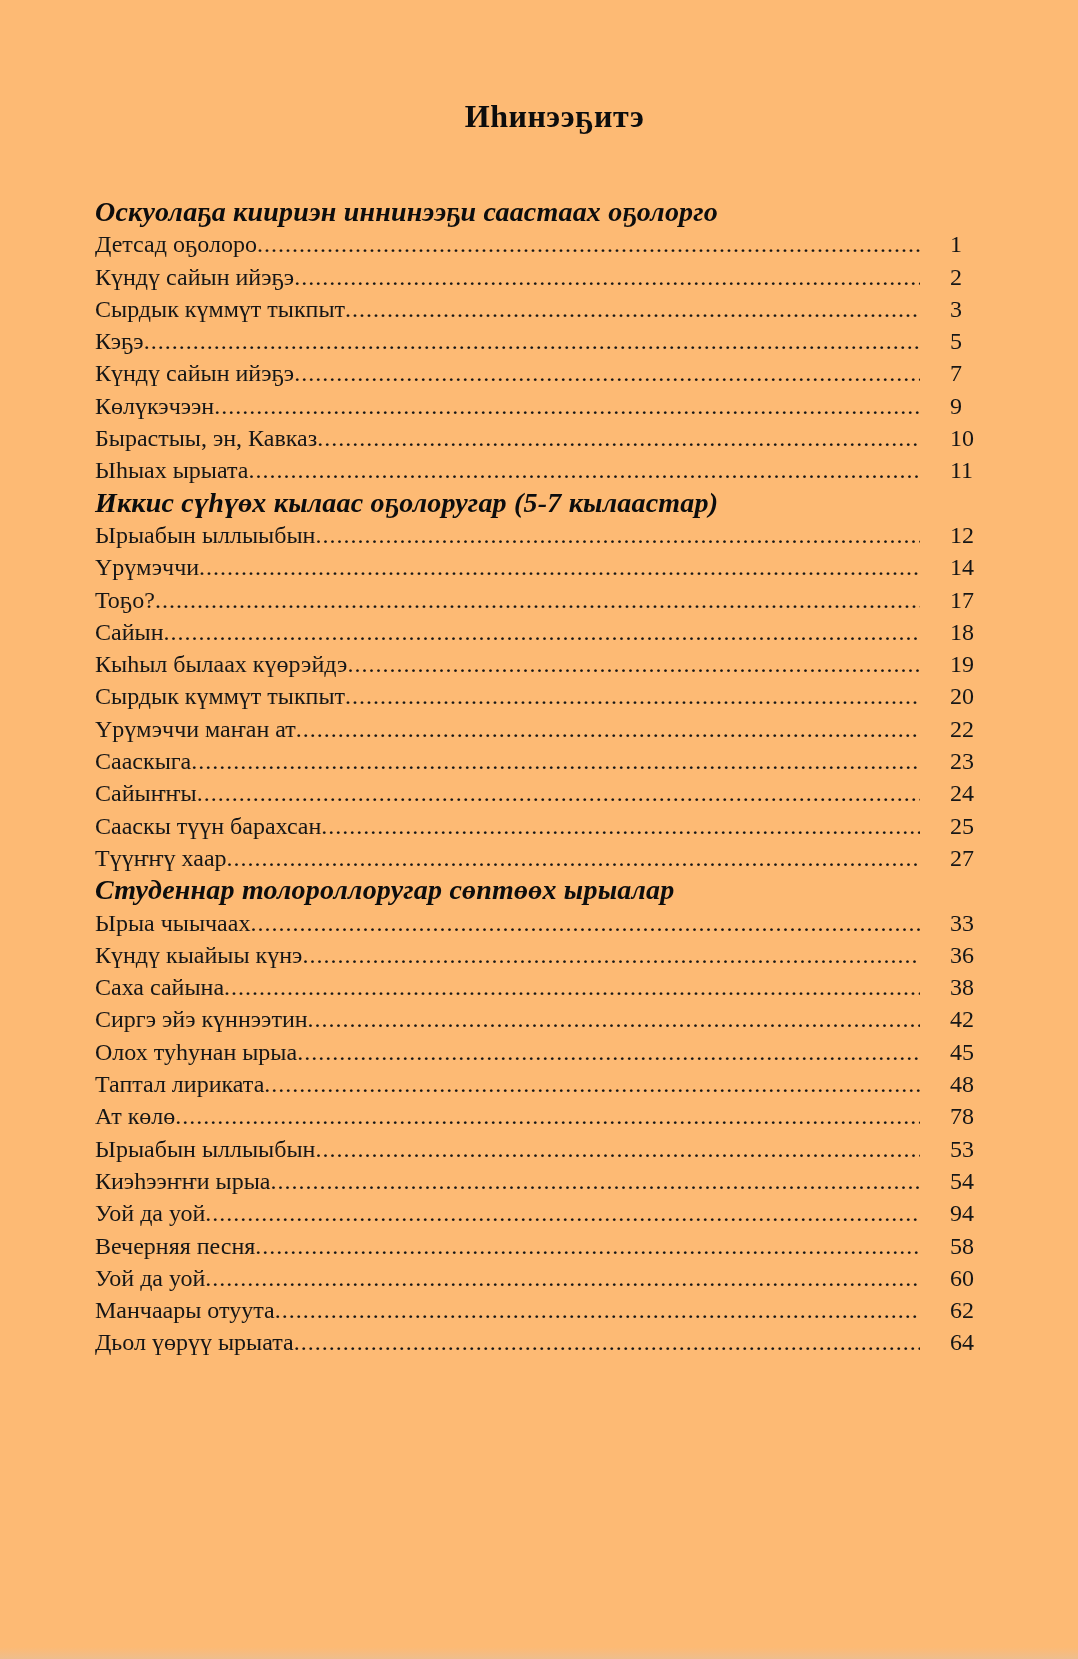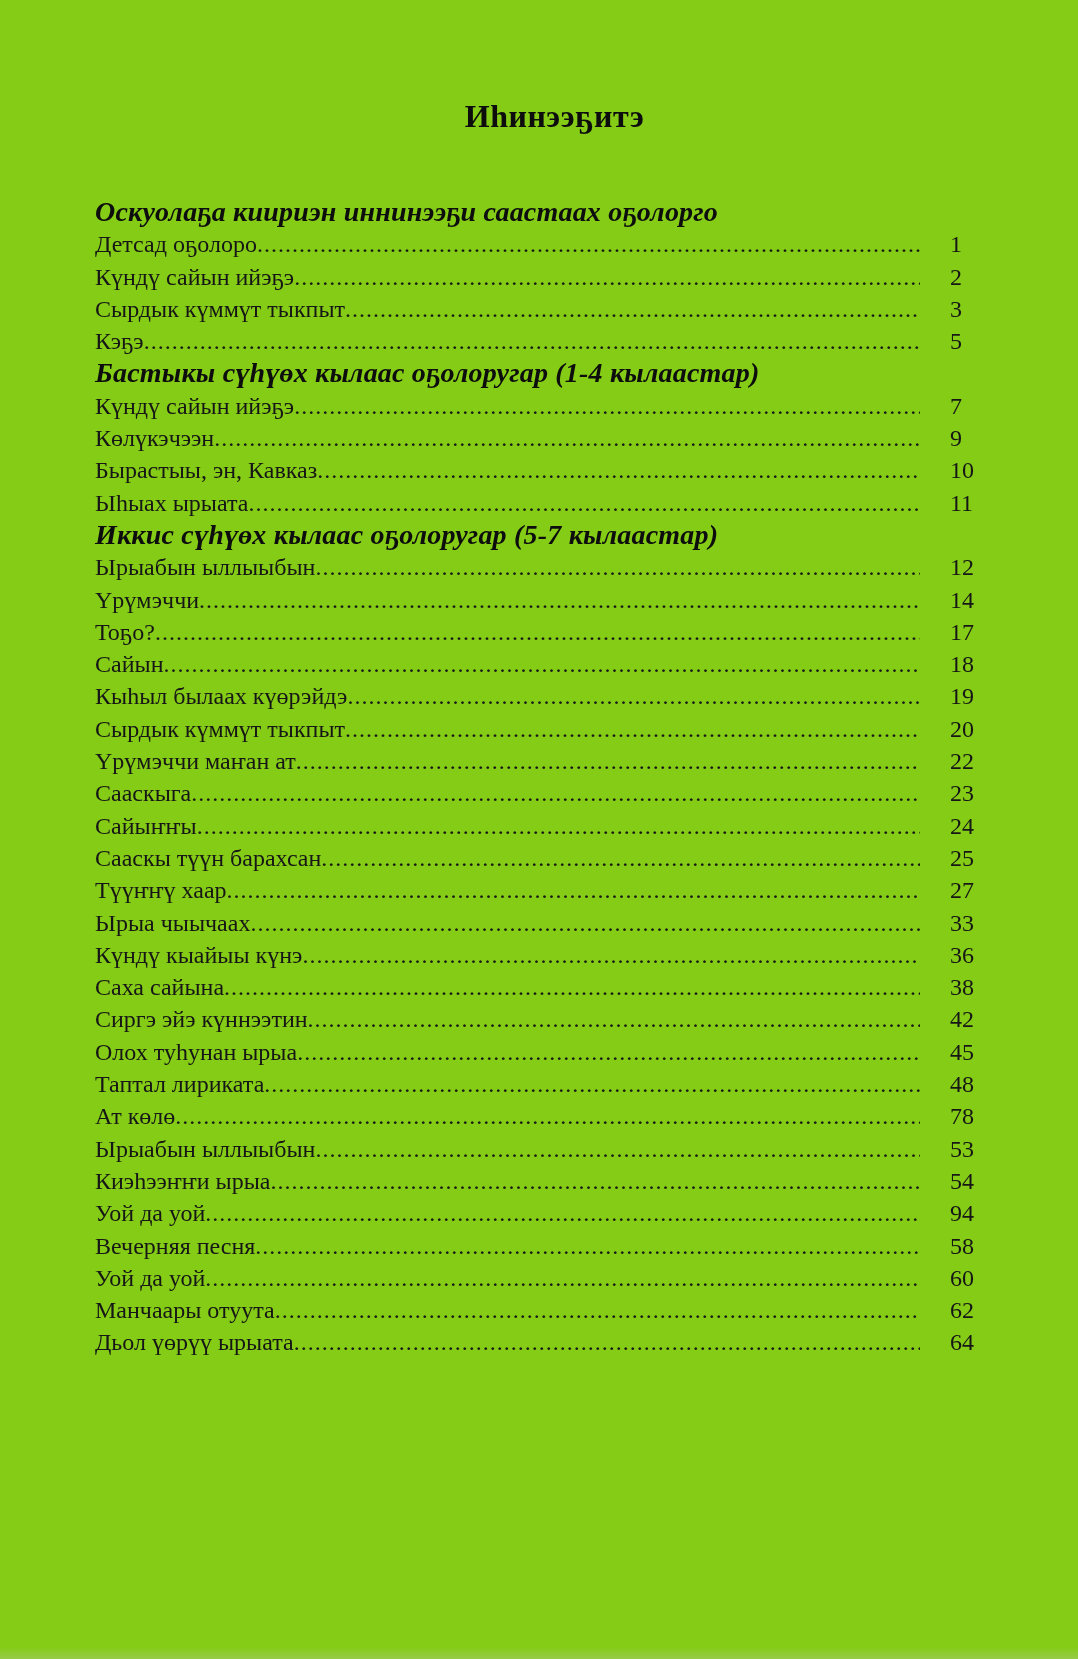--- a/index.html
+++ b/index.html
@@ -5,21 +5,21 @@
   html, body {
     margin: 0;
     padding: 0;
     background: #ffffff;
   }
   .page {
     position: relative;
     width: 1078px;
     height: 1659px;
     box-sizing: border-box;
-    background: #84cc16;
+    background: #fdba74;
     overflow: hidden;
     font-family: "Liberation Serif", "DejaVu Serif", serif;
     color: #161616;
     padding: 96px 96px 0 95px;
   }
   
   .scan-edge {
     position: absolute;
     left: 0;
     bottom: 0;
@@ -96,23 +96,20 @@
       <div class="toc-row">
     <span class="t">Сырдык күммүт тыкпыт</span>
     <span class="leader" aria-hidden="true">....................................................................................................................................................................................</span>
     <span class="pnum">3</span>
   </div>
       <div class="toc-row">
     <span class="t">Кэҕэ</span>
     <span class="leader" aria-hidden="true">....................................................................................................................................................................................</span>
     <span class="pnum">5</span>
   </div>
-      <div class="toc-heading">
-    <span>Бастыкы сүһүөх кылаас оҕолоругар (1-4 кылаастар)</span>
-  </div>
       <div class="toc-row">
     <span class="t">Күндү сайын ийэҕэ</span>
     <span class="leader" aria-hidden="true">....................................................................................................................................................................................</span>
     <span class="pnum">7</span>
   </div>
       <div class="toc-row">
     <span class="t">Көлүкэчээн</span>
     <span class="leader" aria-hidden="true">....................................................................................................................................................................................</span>
     <span class="pnum">9</span>
   </div>
@@ -177,20 +174,23 @@
       <div class="toc-row">
     <span class="t">Сааскы түүн барахсан</span>
     <span class="leader" aria-hidden="true">....................................................................................................................................................................................</span>
     <span class="pnum">25</span>
   </div>
       <div class="toc-row">
     <span class="t">Түүҥҥү хаар</span>
     <span class="leader" aria-hidden="true">....................................................................................................................................................................................</span>
     <span class="pnum">27</span>
   </div>
+      <div class="toc-heading">
+    <span>Студеннар толороллоругар сөптөөх ырыалар</span>
+  </div>
       <div class="toc-row">
     <span class="t">Ырыа чыычаах</span>
     <span class="leader" aria-hidden="true">....................................................................................................................................................................................</span>
     <span class="pnum">33</span>
   </div>
       <div class="toc-row">
     <span class="t">Күндү кыайыы күнэ</span>
     <span class="leader" aria-hidden="true">....................................................................................................................................................................................</span>
     <span class="pnum">36</span>
   </div>

